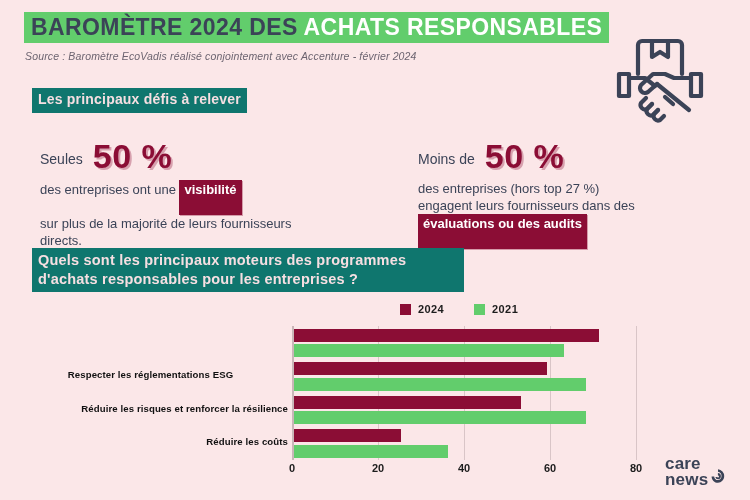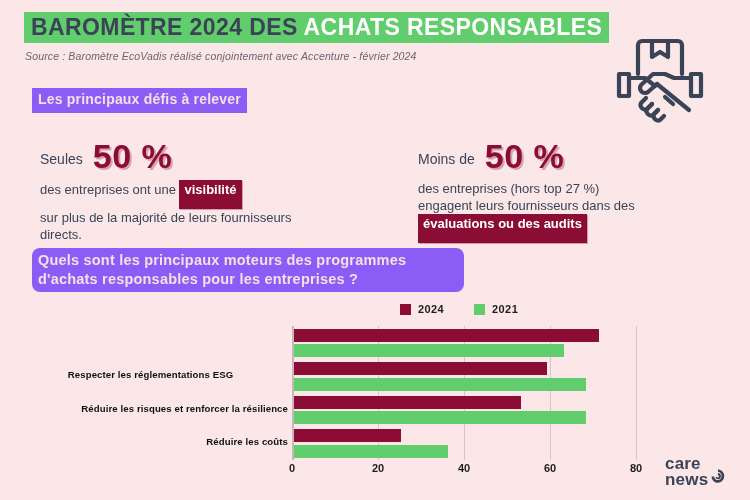--- a/index.html
+++ b/index.html
@@ -25,47 +25,47 @@
 
   .source{
     position:absolute;left:25px;top:50px;
     font-size:10.5px;font-style:italic;color:#6c6470;
     letter-spacing:0.15px;
   }
 
   
   .navy-head{
     position:absolute;
-    background:#8b5cf6;color:#f6dfe2;
+    background:#0f766e;color:#f6dfe2;
     font-weight:bold;
     padding:3px 6px 4px 6px;
     line-height:1.28;
     display:inline-block;
   }
   #challenges-heading{left:32px;top:88px;font-size:14px;letter-spacing:0.2px;}
-  #drivers-heading{left:32px;top:248px;font-size:14.5px;letter-spacing:0.2px;max-width:420px;border-radius:8px;}
+  #drivers-heading{left:32px;top:248px;font-size:14.5px;letter-spacing:0.2px;max-width:420px;}
 
   
   .stat{position:absolute;}
   #stat-left{left:40px;top:136px;width:280px;}
   #stat-right{left:418px;top:136px;width:300px;}
 
   .stat-top{display:flex;align-items:center;gap:10px;height:40px;}
   .stat-prefix{font-size:14px;color:#3b4357;padding-top:6px;}
   .stat-value{
     font-size:34px;font-weight:bold;color:#8b0d35;
     letter-spacing:0.5px;line-height:1;
     text-shadow:2px 2px 0 rgba(139,13,53,0.32);
   }
   .stat-body{
     font-size:13px;color:#3b4357;line-height:1.32;margin-top:4px;
   }
   .hl{
     background:#8b0d35;color:#fff;font-weight:bold;
-    padding:1px 5px 11px 5px;display:inline-block;
+    padding:1px 5px 17px 5px;display:inline-block;
     box-shadow:1px 1px 0 rgba(139,13,53,0.35);
   }
 
   
   #handshake-illustration{position:absolute;left:608px;top:30px;}
 
   
   .legend{position:absolute;left:400px;top:303px;display:flex;gap:30px;align-items:center;}
   .legend-item{display:flex;align-items:center;gap:7px;}
   .legend-swatch{width:11px;height:11px;display:inline-block;}

